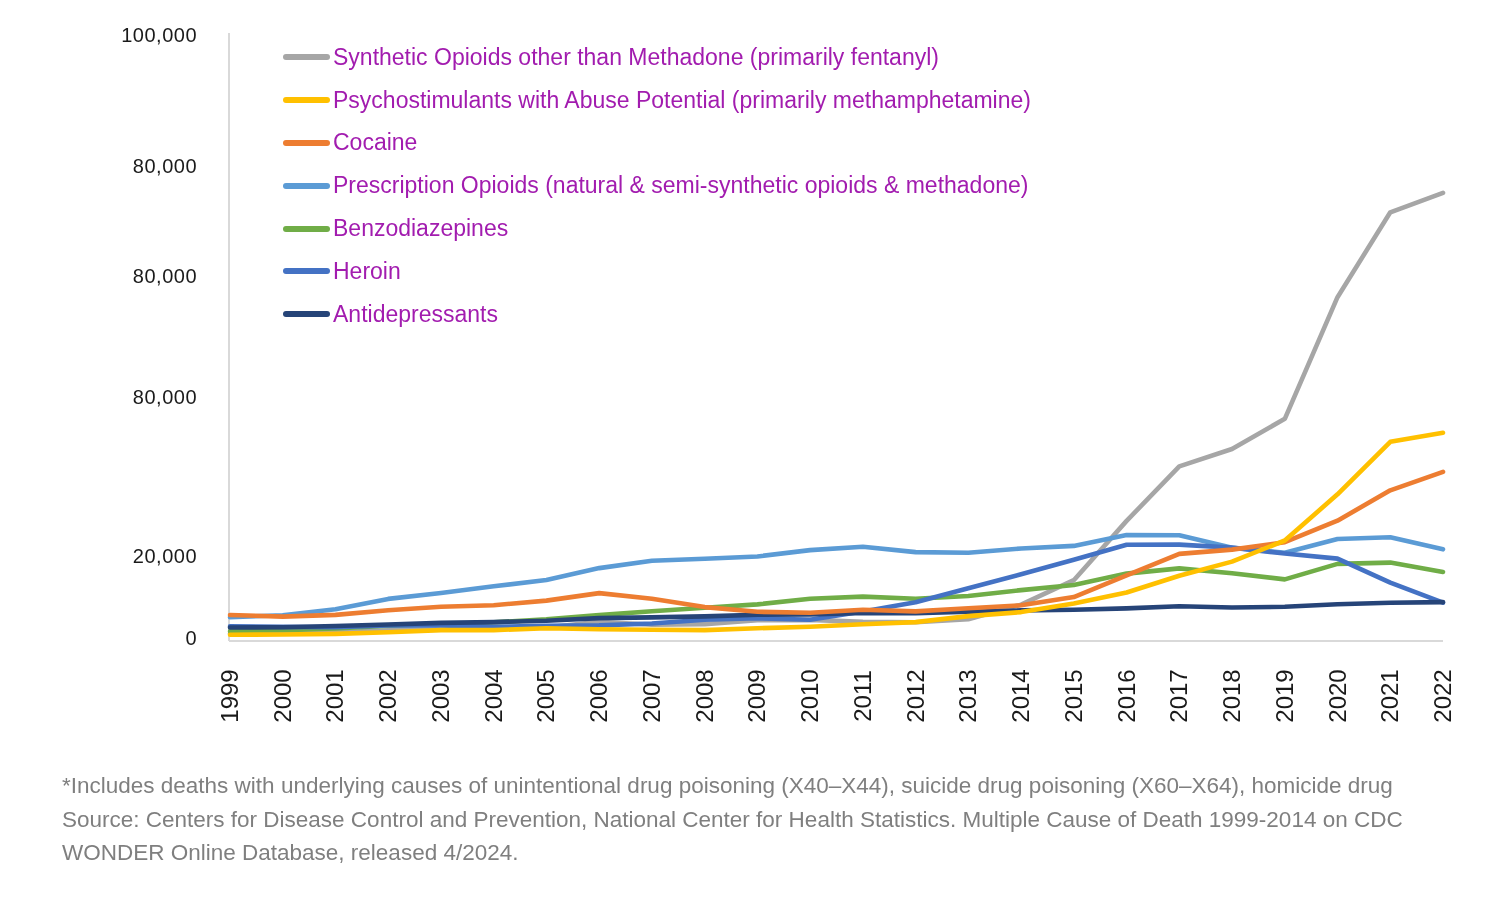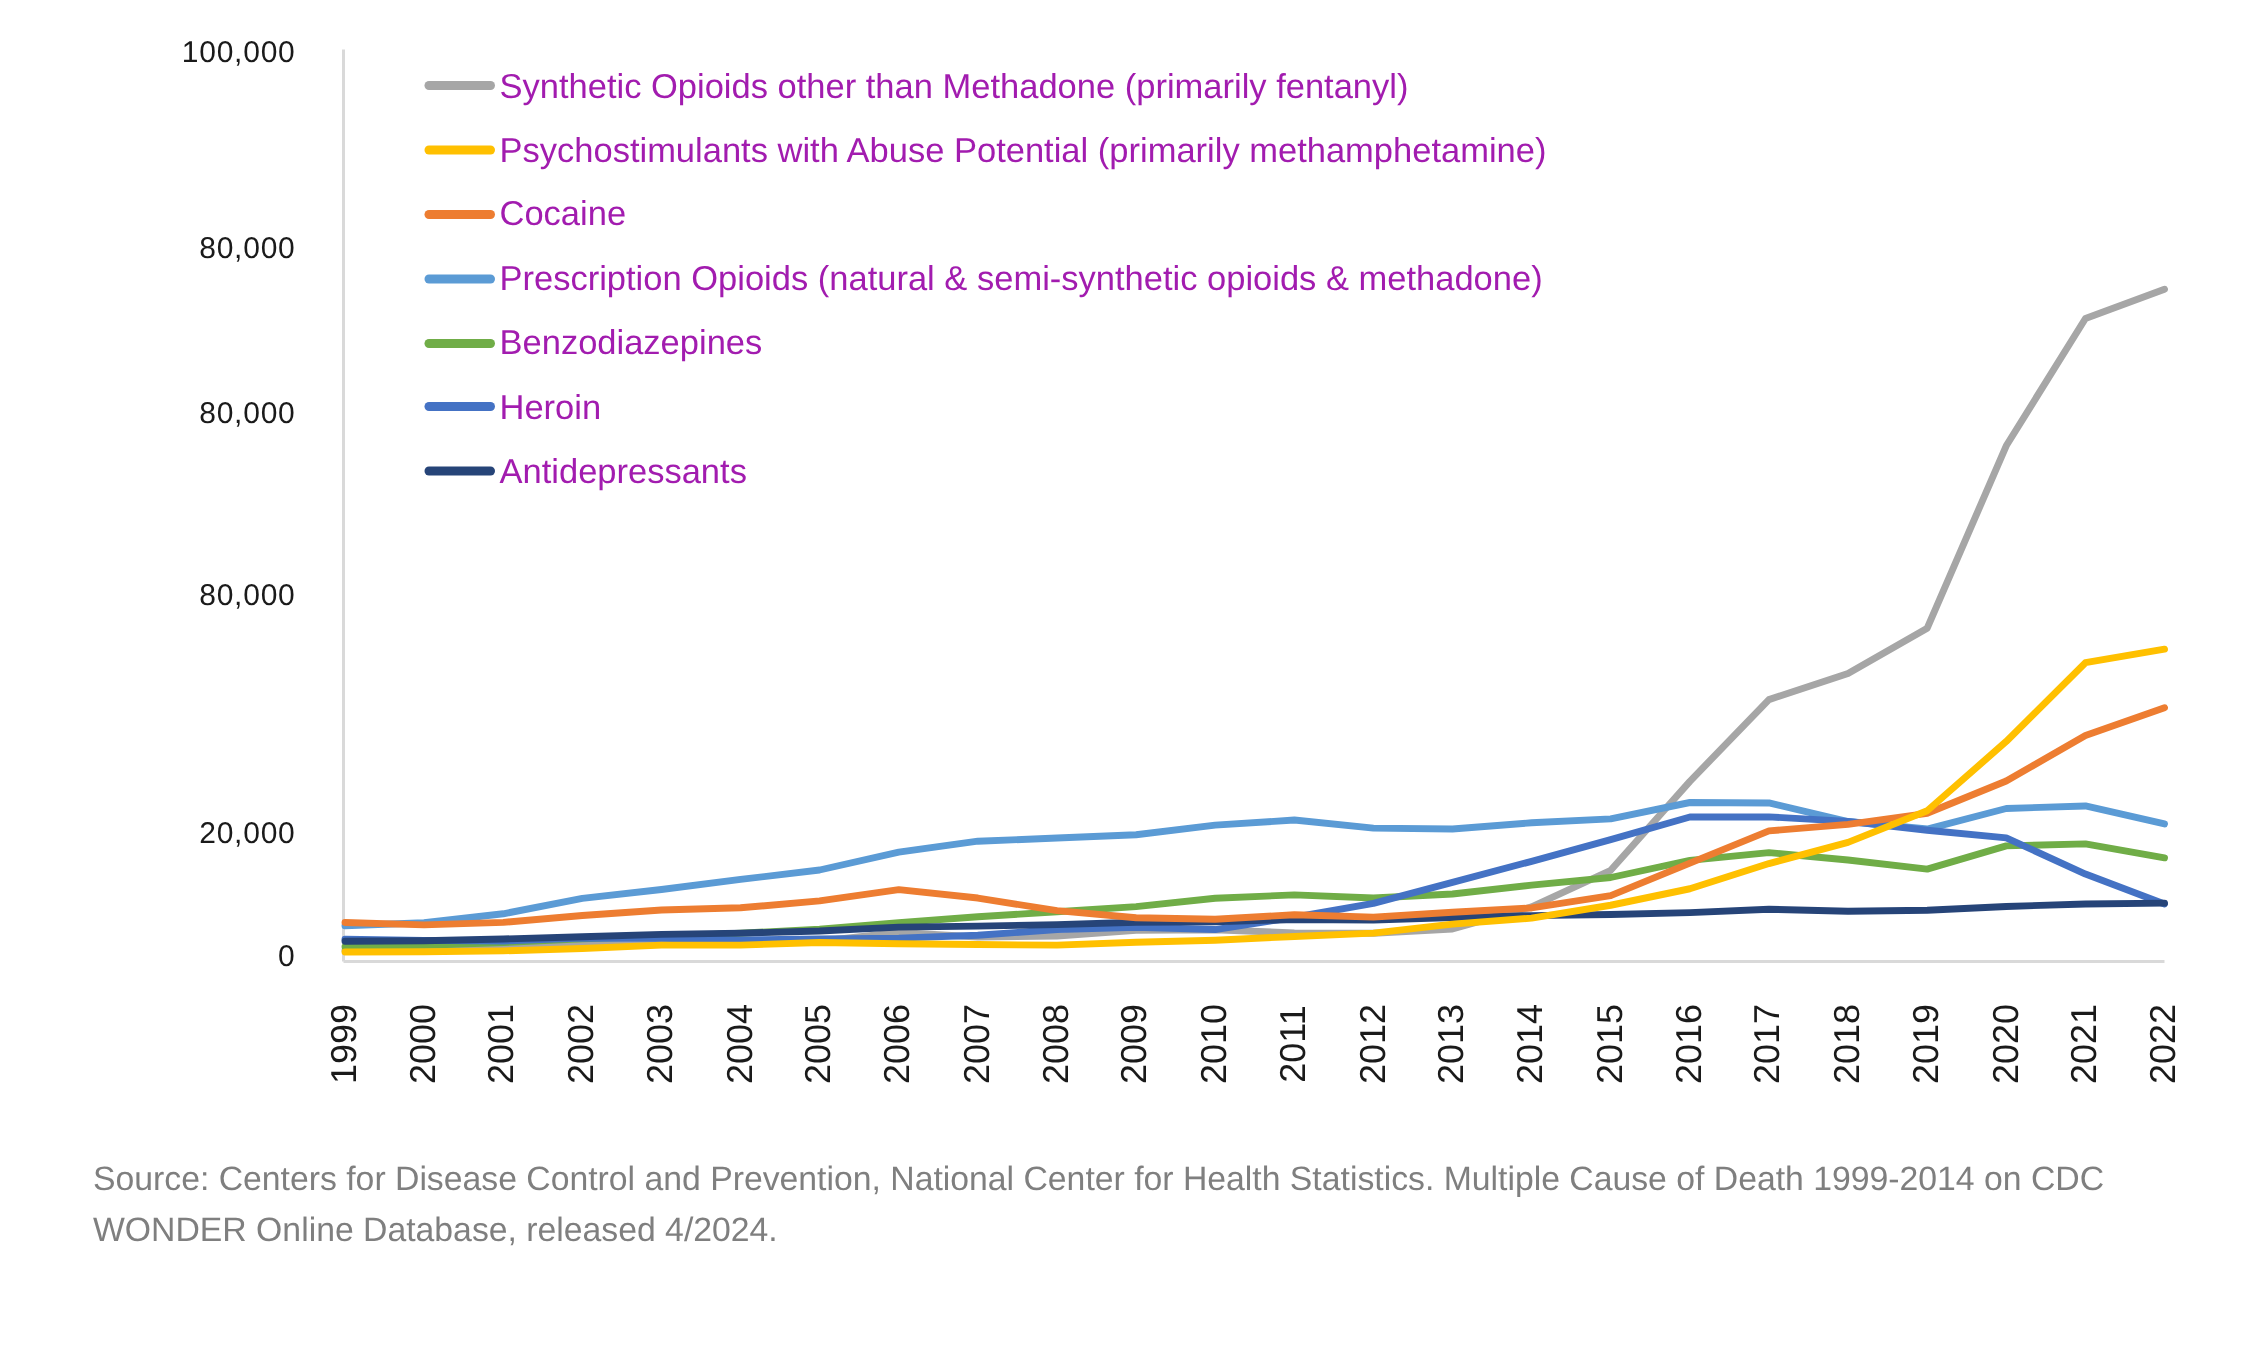--- a/index.html
+++ b/index.html
@@ -100,16 +100,17 @@
         <span class="legend-swatch" style="background: rgb(68, 114, 196);"></span>
         <span class="legend-label">Heroin</span>
       </div>
       <div class="legend-row">
         <span class="legend-swatch" style="background: rgb(38, 68, 120);"></span>
         <span class="legend-label">Antidepressants</span>
       </div>
     </div>
 
   <div id="footnote">
+    <div>*Includes deaths with underlying causes of unintentional drug poisoning (X40–X44), suicide drug poisoning (X60–X64), homicide drug</div>
     <div>Source: Centers for Disease Control and Prevention, National Center for Health Statistics. Multiple Cause of Death 1999-2014 on CDC</div>
     <div>WONDER Online Database, released 4/2024.</div>
   </div>
 </div>
 
 </body></html>

